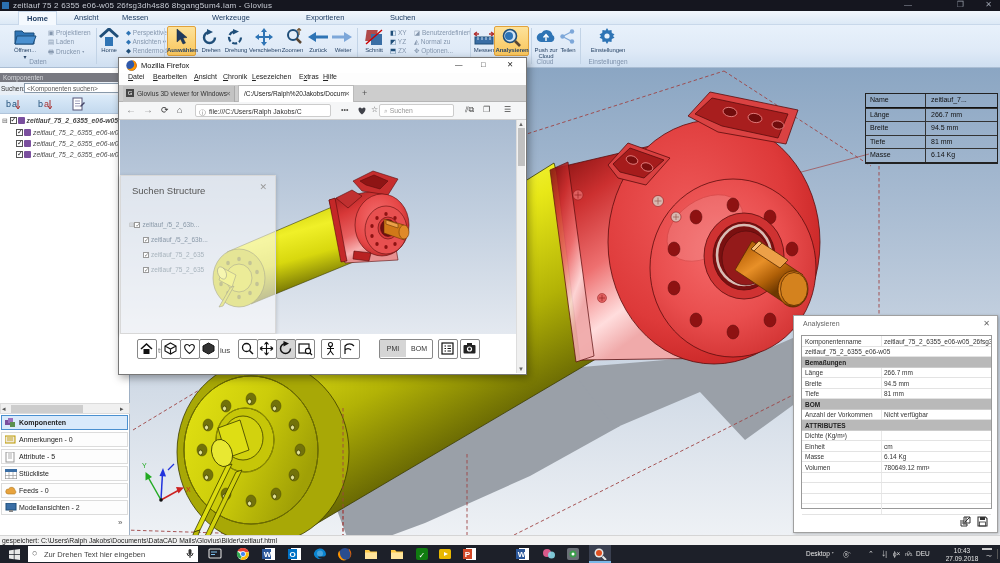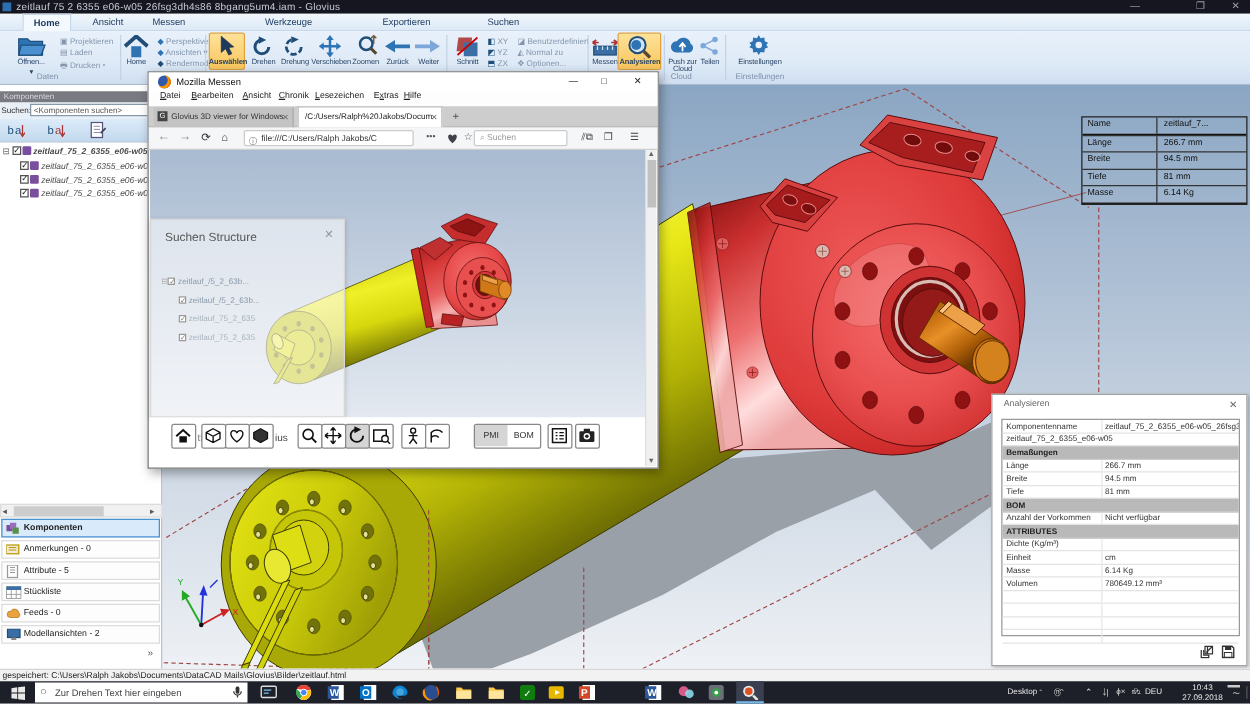--- a/index.html
+++ b/index.html
@@ -664,21 +664,21 @@
   <div class="abs" style="right:8px;top:9px;font-size:6px;color:#ccc;line-height:4px;">〜</div>
   <div class="abs" style="right:2px;top:4px;width:1px;height:10px;background:#555;"></div>
 </div>
 <div class="abs" id="ff">
   <div id="ff-title">
     <svg class="abs" style="left:7px;top:2px;" width="11" height="11" viewBox="0 0 11 11">
         <circle cx="5.5" cy="5.5" r="5.2" fill="#3059a9"></circle>
         <path d="M5.5 0.3 A 5.2 5.2 0 1 1 0.9 8 A 4.6 4.6 0 0 0 8 3 C 7 1 6.5 0.5 5.5 0.3 Z" fill="#ff9500"></path>
         <path d="M9.2 2.2 A 5.2 5.2 0 0 1 5.5 10.7 A 5 5 0 0 0 9.8 5.5 Z" fill="#e66000"></path>
       </svg>
-    <span class="abs" style="left:22px;top:3px;">Mozilla Messen</span>
+    <span class="abs" style="left:22px;top:3px;">Mozilla Firefox</span>
     <span class="abs" style="left:336px;top:2px;color:#222;">—</span>
     <span class="abs" style="left:362px;top:2px;color:#222;">□</span>
     <span class="abs" style="left:388px;top:2px;color:#222;">✕</span>
   </div>
   <div id="ff-menu">
       <span class="abs" style="left:9px;"><u>D</u>atei</span>
       <span class="abs" style="left:34px;"><u>B</u>earbeiten</span>
       <span class="abs" style="left:75px;"><u>A</u>nsicht</span>
       <span class="abs" style="left:104px;"><u>C</u>hronik</span>
       <span class="abs" style="left:133px;"><u>L</u>esezeichen</span>

